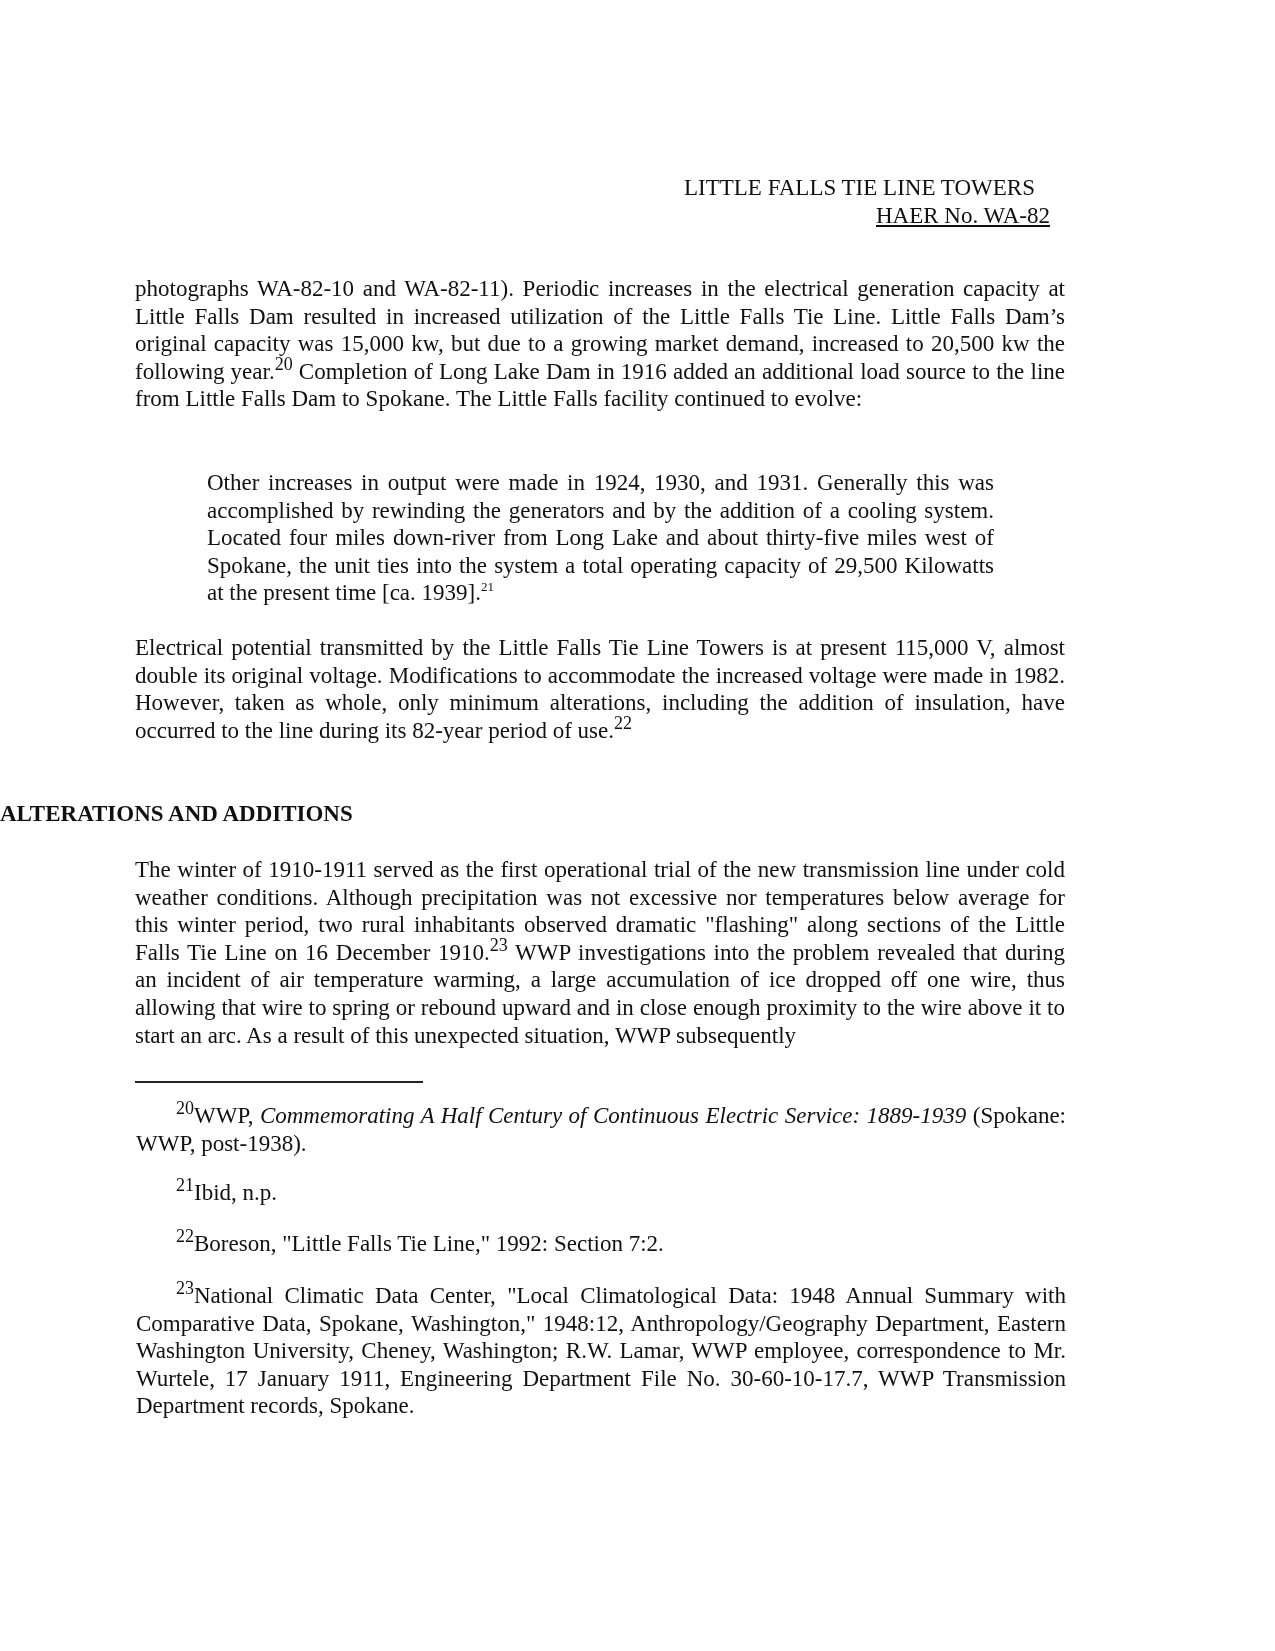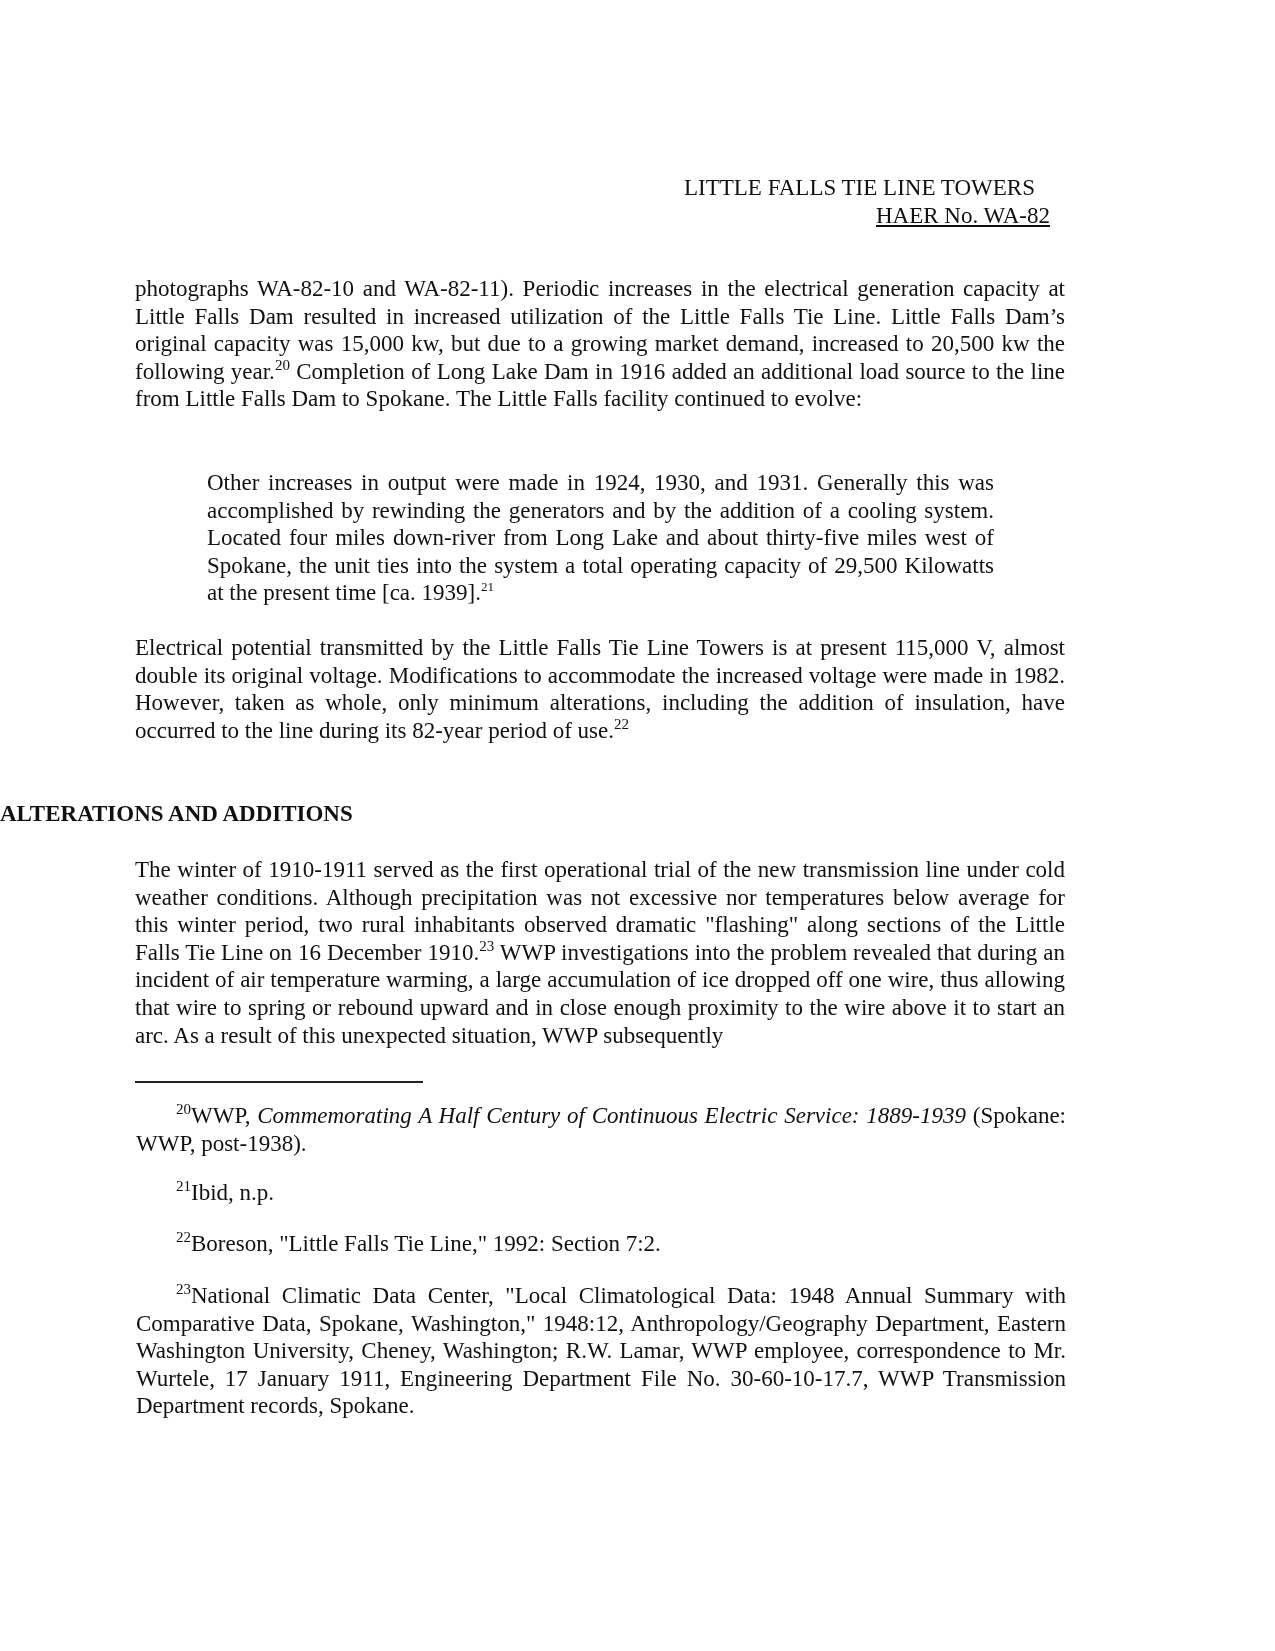--- a/index.html
+++ b/index.html
@@ -11,21 +11,21 @@
     .header {
       position: absolute; left: 684px; top: 138px;
       font-size: 23px; line-height: 28px; margin-top: 36px;
     }
     .header .l2, .header .l3 { padding-left: 192px; text-decoration: underline; }
     .body-para {
       position: absolute; left: 135px; width: 930px;
       font-size: 23px; line-height: 27.6px;
       text-align: justify;
     }
-    .body-para sup, .fn sup { font-size: 15px; line-height: 0; vertical-align: 9px; }
+    .body-para sup, .fn sup { font-size: 18px; line-height: 0; vertical-align: 9px; }
     .quote {
       position: absolute; left: 207px; width: 787px;
       font-size: 23px; line-height: 27.6px; text-align: justify;
     }
     .quote sup { font-size: 13px; line-height: 0; vertical-align: 9px; }
     .section-heading {
       position: absolute; left: 0; width: 1200px; top: 801px;
       font-weight: bold; font-size: 23px;
     }
     .rule {

